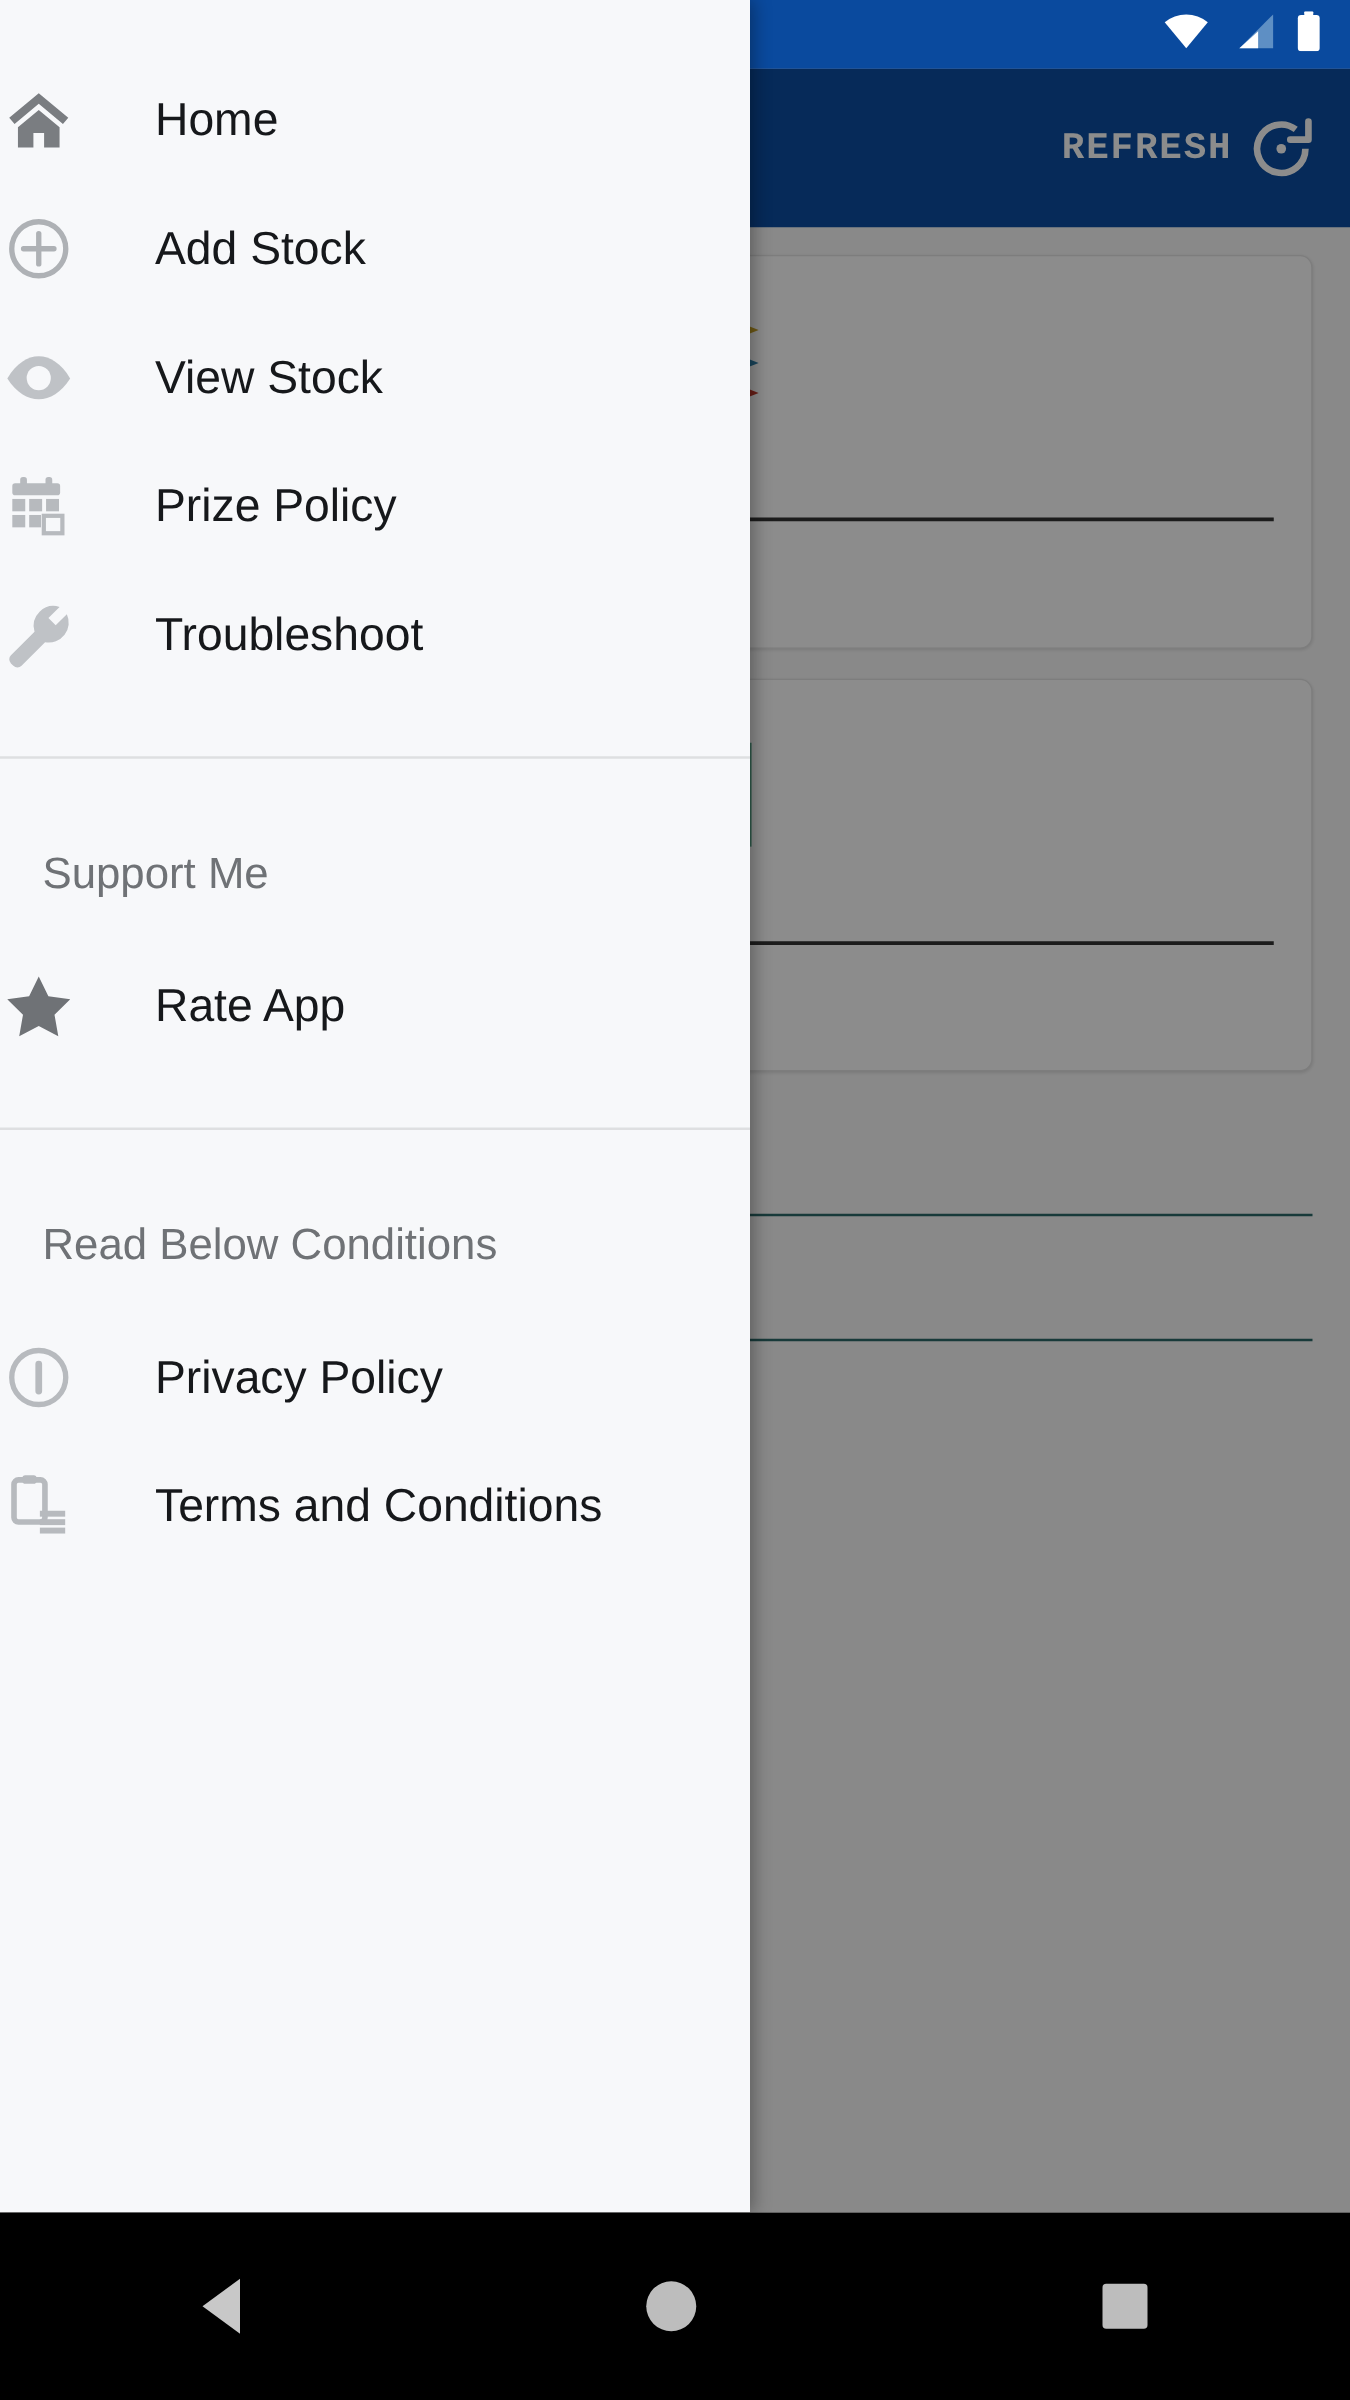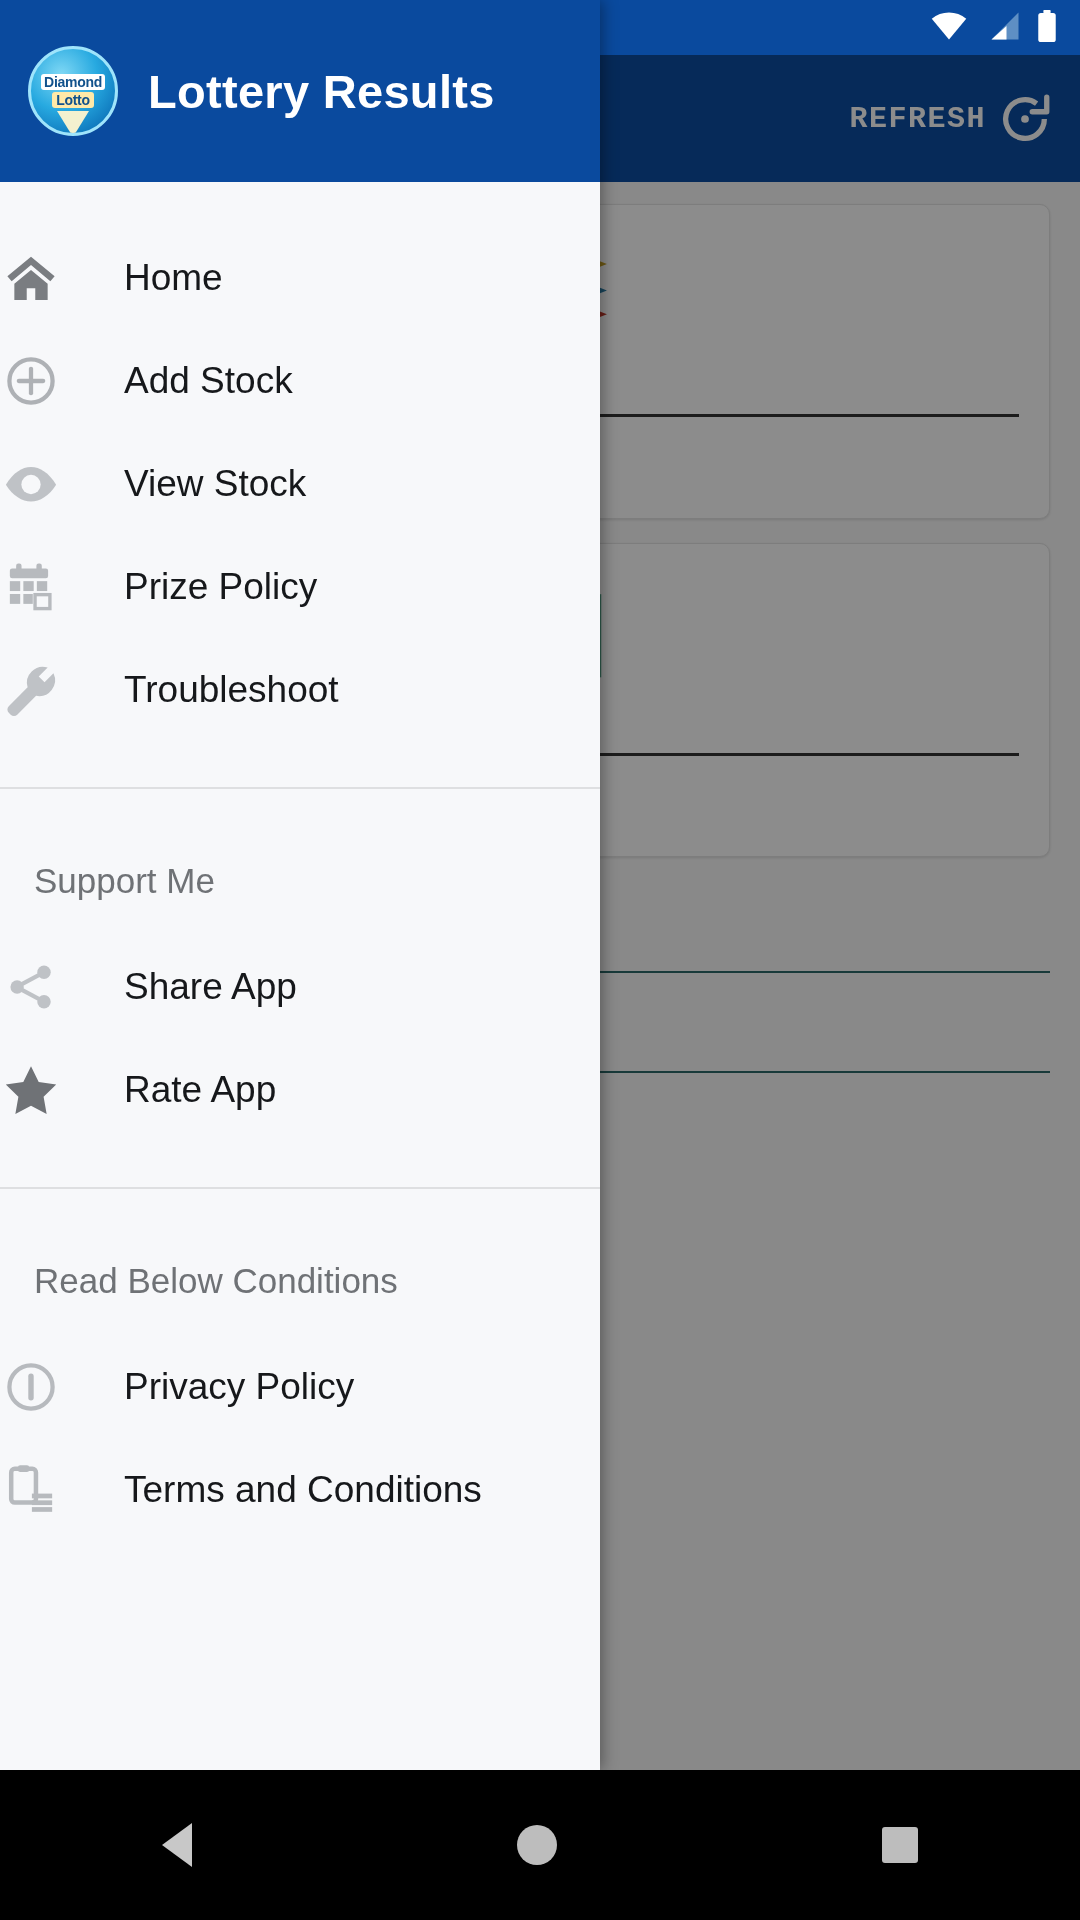--- a/index.html
+++ b/index.html
@@ -176,28 +176,20 @@
         <svg width="22" height="32" viewBox="0 0 14 22" fill="#fff">
           <rect x="4.5" y="0" width="5" height="2.2" rx="0.6"></rect>
           <rect x="1" y="2" width="12" height="20" rx="1.8"></rect>
         </svg>
       </span>
     </div>
   </div>
 
   <div id="drawer">
 
-    <div class="drawer-header">
-      <div class="app-logo">
-        <span class="logo-txt1">Diamond</span>
-        <span class="logo-txt2">Lotto</span>
-        <span class="logo-spark"></span>
-      </div>
-      <div class="app-title">Lottery Results</div>
-    </div>
 
     <div class="drawer-body">
 
       <div style="height:44px"></div>
       <div class="nav-item">
         <span class="nav-icon">
           <svg width="54" height="54" viewBox="0 0 24 24" fill="#7a7d81">
             <path d="M12 2.5 L22.5 11.2 L20.6 13.4 L12 6.2 L3.4 13.4 L1.5 11.2 Z"></path>
             <path d="M12 8.4 L19.4 14.6 V21.8 H13.9 V16.6 H10.1 V21.8 H4.6 V14.6 Z"></path>
           </svg>
@@ -253,32 +245,20 @@
           </svg>
         </span>
         <span class="nav-label">Troubleshoot</span>
       </div>
 
       <div style="height:36px"></div>
       <div class="nav-divider"></div>
 
       <div class="nav-section">Support Me</div>
 
-      <div class="nav-item">
-        <span class="nav-icon">
-          <svg width="52" height="52" viewBox="0 0 24 24" fill="#bfc2c6">
-            <circle cx="18" cy="5.2" r="3.1"></circle>
-            <circle cx="5.6" cy="12" r="3.1"></circle>
-            <circle cx="18" cy="18.8" r="3.1"></circle>
-            <line x1="7.8" y1="10.7" x2="16" y2="6.3" stroke="#bfc2c6" stroke-width="1.9"></line>
-            <line x1="7.8" y1="13.3" x2="16" y2="17.7" stroke="#bfc2c6" stroke-width="1.9"></line>
-          </svg>
-        </span>
-        <span class="nav-label">Share App</span>
-      </div>
 
       <div class="nav-item">
         <span class="nav-icon">
           <svg width="56" height="56" viewBox="0 0 24 24" fill="#6f7276">
             <polygon points="12,1.8 15.3,8.6 22.8,9.6 17.4,14.9 18.7,22.3 12,18.8 5.3,22.3 6.6,14.9 1.2,9.6 8.7,8.6"></polygon>
           </svg>
         </span>
         <span class="nav-label">Rate App</span>
       </div>
 

